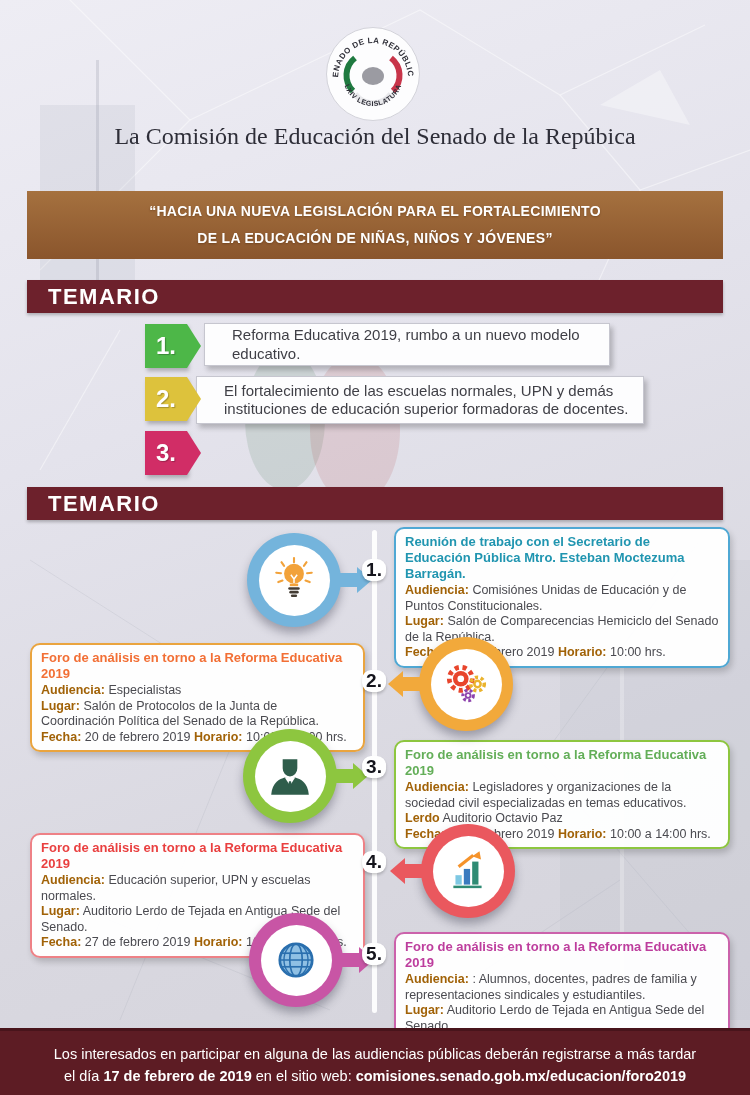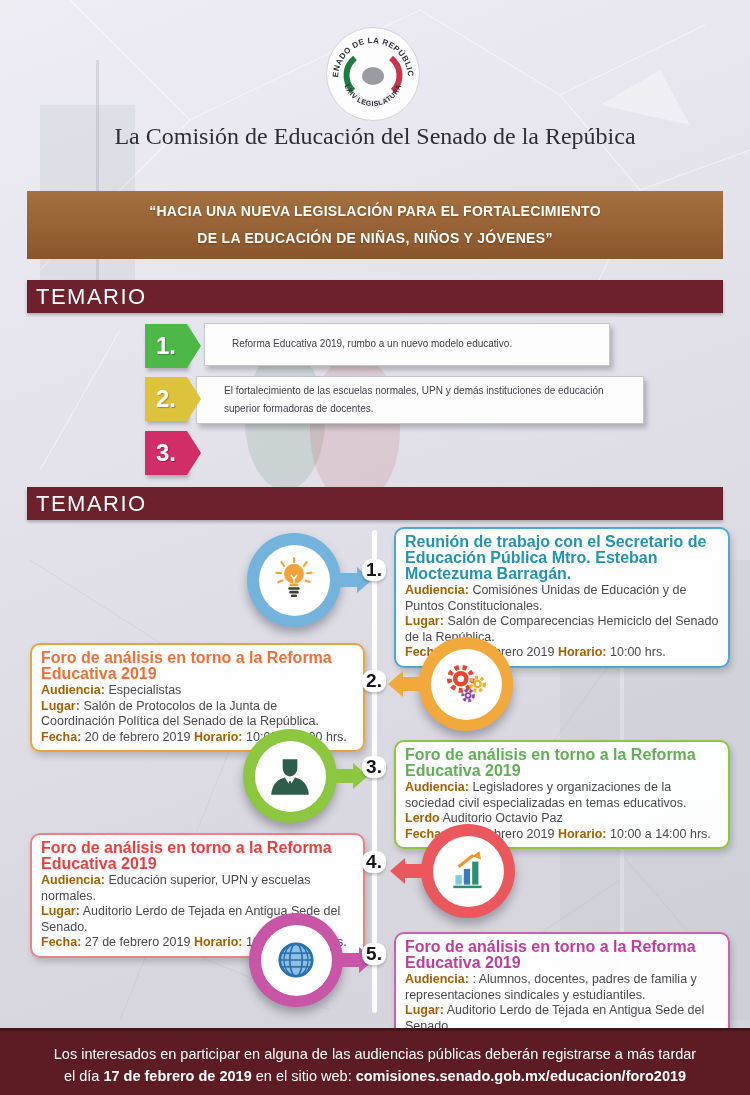--- a/index.html
+++ b/index.html
@@ -15,34 +15,34 @@
   #invitation{left:0;top:120px;width:750px;text-align:center;z-index:2;
     font-family:"Liberation Serif",serif;font-size:24px;line-height:32px;color:#2e2e38;}
   
   #banner{left:27px;top:191px;width:696px;height:68px;z-index:2;
     background:linear-gradient(180deg,var(--b1,#a06d40),var(--b2,#8c5530));
     display:flex;flex-direction:column;align-items:center;justify-content:center;
     color:#fff;font-weight:700;font-size:14px;line-height:27px;letter-spacing:.3px;
     text-shadow:0 1px 2px rgba(60,30,0,.35);}
   
   .section-bar{left:27px;width:696px;height:33px;z-index:2;display:flex;align-items:center;
-    color:#fff;font-weight:400;font-size:22px;letter-spacing:1.5px;padding-left:9px;box-sizing:border-box;
+    color:#fff;font-weight:700;font-size:22px;letter-spacing:1.5px;padding-left:21px;box-sizing:border-box;
     box-shadow:0 2px 3px rgba(0,0,0,.25);}
   #temario-bar{top:280px;}
   #programa-bar{top:487px;}
   
   .t-badge{position:absolute;width:42px;height:44px;background:var(--accent);z-index:3;
     color:#fff;font-weight:700;font-size:24px;display:flex;align-items:center;justify-content:center;
     text-shadow:1px 1px 1px rgba(0,0,0,.25);box-shadow:2px 3px 4px rgba(0,0,0,.25);}
   .t-badge::after{content:'';position:absolute;left:100%;top:0;width:0;height:0;
     border-top:22px solid transparent;border-bottom:22px solid transparent;border-left:14px solid var(--accent);}
   .t-box{position:absolute;background:#fdfdfe;border:1px solid #c6c6cf;z-index:2;
     box-shadow:3px 4px 5px rgba(0,0,0,.22);display:flex;align-items:center;
     padding:5px 12px 5px 27px;box-sizing:border-box;
-    font-size:10px;line-height:18.5px;color:#3f3f46;}
+    font-size:15px;line-height:18.5px;color:#3f3f46;}
   
   #timeline{left:372px;top:530px;width:5px;height:483px;background:rgba(255,255,255,.92);
     border-radius:3px;z-index:1;}
   .tl-num{position:absolute;left:374px;transform:translateX(-50%);z-index:5;
     background:#fff;border-radius:9px;padding:0 4px;font-weight:700;font-size:19px;color:#14141c;
     box-shadow:0 2px 3px rgba(0,0,0,.2);}
   
   .prog-circle{position:absolute;width:94px;height:94px;border-radius:50%;background:var(--ring);
     display:flex;align-items:center;justify-content:center;z-index:3;
     box-shadow:0 6px 10px rgba(40,40,60,.35);}
@@ -52,21 +52,21 @@
   .arrow-right{left:calc(100% - 10px);}
   .arrow-right::after{content:'';position:absolute;left:100%;top:50%;margin-top:-13px;width:0;height:0;
     border-top:13px solid transparent;border-bottom:13px solid transparent;border-left:15px solid var(--ring);}
   .arrow-left{right:calc(100% - 10px);}
   .arrow-left::after{content:'';position:absolute;right:100%;top:50%;margin-top:-13px;width:0;height:0;
     border-top:13px solid transparent;border-bottom:13px solid transparent;border-right:15px solid var(--ring);}
   
   .prog-box{position:absolute;z-index:2;background:rgba(255,255,255,.96);
     border:2.5px solid var(--border);border-radius:10px;box-shadow:2px 4px 6px rgba(0,0,0,.18);
     padding:5px 9px;box-sizing:border-box;font-size:12.5px;line-height:15.5px;color:#4a4a50;}
-  .prog-title{color:var(--title);font-weight:700;font-size:16px;line-height:16px;margin-bottom:1px;}
+  .prog-title{color:var(--title);font-weight:700;font-size:13px;line-height:16px;margin-bottom:1px;}
   .prog-box b{color:#a16207;font-weight:700;}
   
   #footer{left:0;top:1028px;width:750px;height:67px;z-index:2;border-top:3px solid #48141b;
     display:flex;flex-direction:column;align-items:center;justify-content:center;
     color:#fff;font-size:14.5px;line-height:22px;}
 </style>
 </head>
 <body>
 
 <div id="poster">

